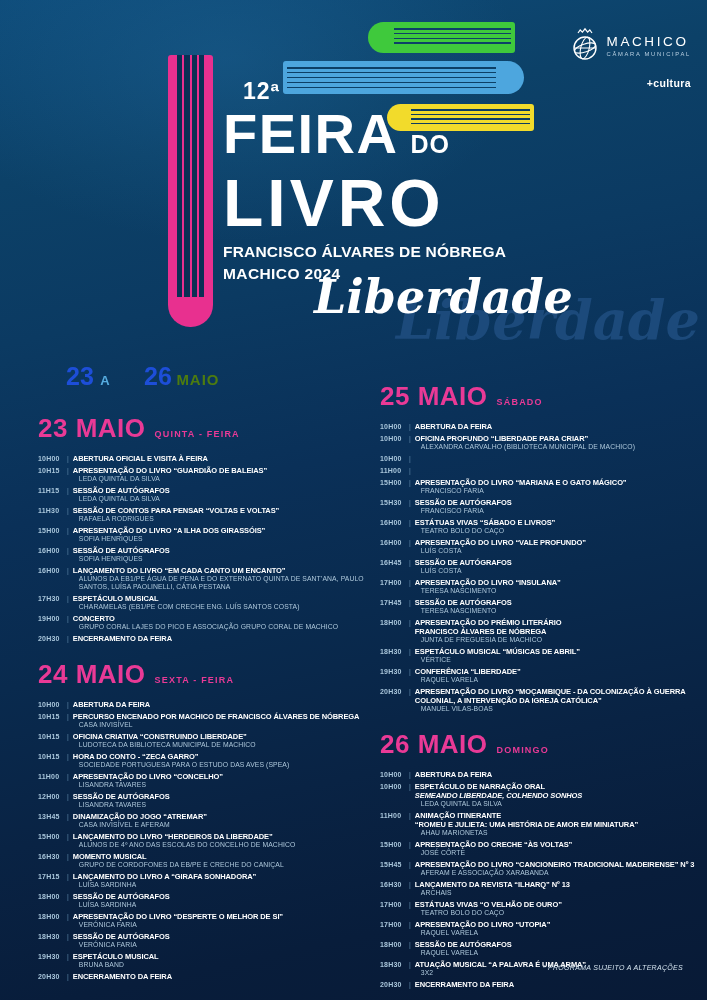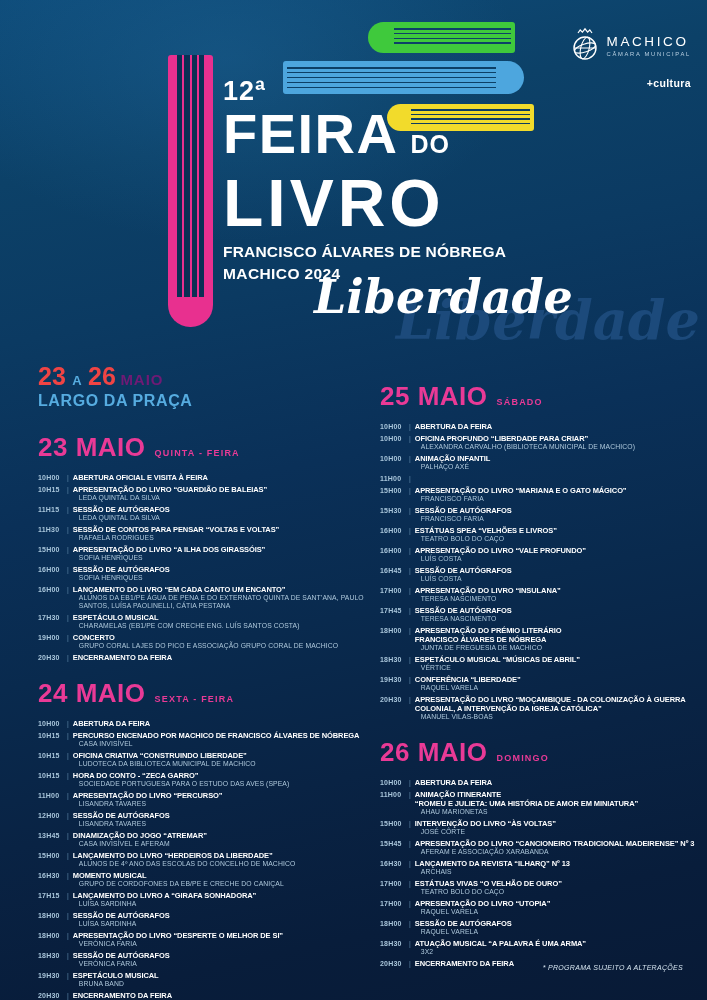--- a/index.html
+++ b/index.html
@@ -28,38 +28,38 @@
   .book-spine .spine-lines{position:absolute;left:0;right:0;top:0;bottom:0;
     background:repeating-linear-gradient(90deg,rgba(0,0,0,0) 0 5.5px,#e8308f 5.5px 7.5px);}
   
   .logo{position:absolute;top:26px;right:16px;z-index:4;display:flex;flex-direction:column;align-items:flex-end;}
   .logo-row{display:flex;align-items:center;gap:7px;}
   .logo-name{font-size:13.5px;letter-spacing:2.6px;font-weight:500;line-height:14px;}
   .logo-dept{font-size:5.8px;letter-spacing:1.7px;color:#b9d0e2;margin-top:2px;}
   .logo-culture{font-size:10.5px;font-weight:700;margin-top:11px;letter-spacing:0.4px;}
   
   .title-block{position:absolute;left:223px;top:76px;z-index:3;}
-  .edition{font-size:27px;font-weight:600;letter-spacing:1px;line-height:30px;}
+  .edition{font-size:23px;font-weight:600;letter-spacing:1px;line-height:30px;margin-left:20px;}
   .title-line1{font-size:56px;font-weight:800;line-height:56px;letter-spacing:1.5px;}
   .title-do{font-size:25px;font-weight:700;letter-spacing:1px;margin-left:12px;}
   .title-line2{font-size:66px;font-weight:800;line-height:62px;letter-spacing:4px;}
   .subtitle1{font-size:15.5px;font-weight:700;letter-spacing:0.2px;margin-top:9px;}
   .subtitle2{font-size:15.5px;font-weight:700;letter-spacing:0.4px;margin-top:4px;}
   .theme-script{position:absolute;left:314px;top:270px;z-index:3;
     font-family:"DejaVu Serif",serif;font-style:italic;font-weight:700;font-size:46px;color:#ffffff;}
   .theme-echo{position:absolute;left:396px;top:288px;z-index:2;
     font-family:"DejaVu Serif",serif;font-style:italic;font-weight:700;font-size:54px;color:#1c4a7b;}
   
   .col{position:absolute;z-index:3;}
   .col-left{left:38px;top:362px;width:332px;}
   .col-right{left:380px;top:372px;width:318px;}
   .dates-block{margin-bottom:22px;}
-  .date-num{font-size:25px;font-weight:800;color:#ef4444;}
+  .date-num{font-size:25px;font-weight:800;color:#1d4ed8;margin-left:28px;}
   .date-sep{font-size:13px;font-weight:700;color:#56ace0;margin:0 2px;}
-  .date-month{font-size:15px;font-weight:800;color:#701a75;letter-spacing:1px;}
+  .date-month{font-size:15px;font-weight:800;color:#4d7c0f;letter-spacing:1px;}
   .venue{font-size:16px;font-weight:700;color:#56ace0;letter-spacing:0.6px;margin-top:1px;}
   .day-section{margin-top:16px;}
   .col .day-section:first-child{margin-top:9px;}
   .col-left .dates-block + .day-section{margin-top:8px;}
   .day-header{display:flex;align-items:baseline;gap:9px;margin-bottom:10px;}
   .day-date{font-size:26px;font-weight:800;color:#e93a96;letter-spacing:0.5px;}
   .day-weekday{font-size:9px;font-weight:700;color:#e93a96;letter-spacing:1.2px;}
   .event-row{display:flex;margin-bottom:3px;}
   .event-time{flex:none;width:27px;font-size:7px;font-weight:600;color:#a9c6db;line-height:9px;letter-spacing:0.2px;}
   .event-pipe{flex:none;font-size:7px;color:#5d87a8;line-height:9px;margin:0 4px 0 2px;}
@@ -117,21 +117,20 @@
 <div class="theme-script">Liberdade</div>
 
 <div class="col col-left">
   <div class="dates-block">
     <div class="dates-line">
       <span class="date-num">23</span>
       <span class="date-sep">A</span>
       <span class="date-num">26</span>
       <span class="date-month">MAIO</span>
     </div>
-    <div class="venue">LARGO DA PRAÇA</div>
   </div>
 <section class="day-section">
       <div class="day-header">
         <span class="day-date">23 MAIO</span>
         <span class="day-weekday">QUINTA - FEIRA</span>
       </div>
       <div class="event-row">
         <span class="event-time">10H00</span>
         <span class="event-pipe">|</span>
         <div class="event-content">
@@ -243,21 +242,21 @@
         <span class="event-pipe">|</span>
         <div class="event-content">
           <div class="line-title">HORA DO CONTO - “ZECA GARRO”</div>
           <div class="line-sub">SOCIEDADE PORTUGUESA PARA O ESTUDO DAS AVES (SPEA)</div>
         </div>
       </div>
       <div class="event-row">
         <span class="event-time">11H00</span>
         <span class="event-pipe">|</span>
         <div class="event-content">
-          <div class="line-title">APRESENTAÇÃO DO LIVRO “PERCURSO”</div>
+          <div class="line-title">APRESENTAÇÃO DO LIVRO “CONCELHO”</div>
           <div class="line-sub">LISANDRA TAVARES</div>
         </div>
       </div>
       <div class="event-row">
         <span class="event-time">12H00</span>
         <span class="event-pipe">|</span>
         <div class="event-content">
           <div class="line-title">SESSÃO DE AUTÓGRAFOS</div>
           <div class="line-sub">LISANDRA TAVARES</div>
         </div>
@@ -353,24 +352,20 @@
         <span class="event-time">10H00</span>
         <span class="event-pipe">|</span>
         <div class="event-content">
           <div class="line-title">OFICINA PROFUNDO “LIBERDADE PARA CRIAR”</div>
           <div class="line-sub">ALEXANDRA CARVALHO (BIBLIOTECA MUNICIPAL DE MACHICO)</div>
         </div>
       </div>
       <div class="event-row">
         <span class="event-time">10H00</span>
         <span class="event-pipe">|</span>
-        <div class="event-content">
-          <div class="line-title">ANIMAÇÃO INFANTIL</div>
-          <div class="line-sub">PALHAÇO AXÉ</div>
-        </div>
       </div>
       <div class="event-row">
         <span class="event-time">11H00</span>
         <span class="event-pipe">|</span>
       </div>
       <div class="event-row">
         <span class="event-time">15H00</span>
         <span class="event-pipe">|</span>
         <div class="event-content">
           <div class="line-title">APRESENTAÇÃO DO LIVRO “MARIANA E O GATO MÁGICO”</div>
@@ -382,21 +377,21 @@
         <span class="event-pipe">|</span>
         <div class="event-content">
           <div class="line-title">SESSÃO DE AUTÓGRAFOS</div>
           <div class="line-sub">FRANCISCO FARIA</div>
         </div>
       </div>
       <div class="event-row">
         <span class="event-time">16H00</span>
         <span class="event-pipe">|</span>
         <div class="event-content">
-          <div class="line-title">ESTÁTUAS SPEA “VELHÕES E LIVROS”</div>
+          <div class="line-title">ESTÁTUAS VIVAS “SÁBADO E LIVROS”</div>
           <div class="line-sub">TEATRO BOLO DO CAÇO</div>
         </div>
       </div>
       <div class="event-row">
         <span class="event-time">16H00</span>
         <span class="event-pipe">|</span>
         <div class="event-content">
           <div class="line-title">APRESENTAÇÃO DO LIVRO “VALE PROFUNDO”</div>
           <div class="line-sub">LUÍS COSTA</div>
         </div>
@@ -465,33 +460,42 @@
         <span class="day-weekday">DOMINGO</span>
       </div>
       <div class="event-row">
         <span class="event-time">10H00</span>
         <span class="event-pipe">|</span>
         <div class="event-content">
           <div class="line-title">ABERTURA DA FEIRA</div>
         </div>
       </div>
       <div class="event-row">
+        <span class="event-time">10H00</span>
+        <span class="event-pipe">|</span>
+        <div class="event-content">
+          <div class="line-title">ESPETÁCULO DE NARRAÇÃO ORAL</div>
+          <div class="line-italic">SEMEANDO LIBERDADE, COLHENDO SONHOS</div>
+          <div class="line-sub">LEDA QUINTAL DA SILVA</div>
+        </div>
+      </div>
+      <div class="event-row">
         <span class="event-time">11H00</span>
         <span class="event-pipe">|</span>
         <div class="event-content">
           <div class="line-title">ANIMAÇÃO ITINERANTE</div>
           <div class="line-title">“ROMEU E JULIETA: UMA HISTÓRIA DE AMOR EM MINIATURA”</div>
           <div class="line-sub">AHAU MARIONETAS</div>
         </div>
       </div>
       <div class="event-row">
         <span class="event-time">15H00</span>
         <span class="event-pipe">|</span>
         <div class="event-content">
-          <div class="line-title">INTERVENÇÃO DO LIVRO “ÀS VOLTAS”</div>
+          <div class="line-title">APRESENTAÇÃO DO CRECHE “ÀS VOLTAS”</div>
           <div class="line-sub">JOSÉ CÔRTE</div>
         </div>
       </div>
       <div class="event-row">
         <span class="event-time">15H45</span>
         <span class="event-pipe">|</span>
         <div class="event-content">
           <div class="line-title">APRESENTAÇÃO DO LIVRO “CANCIONEIRO TRADICIONAL MADEIRENSE” Nº 3</div>
           <div class="line-sub">AFERAM E ASSOCIAÇÃO XARABANDA</div>
         </div>

